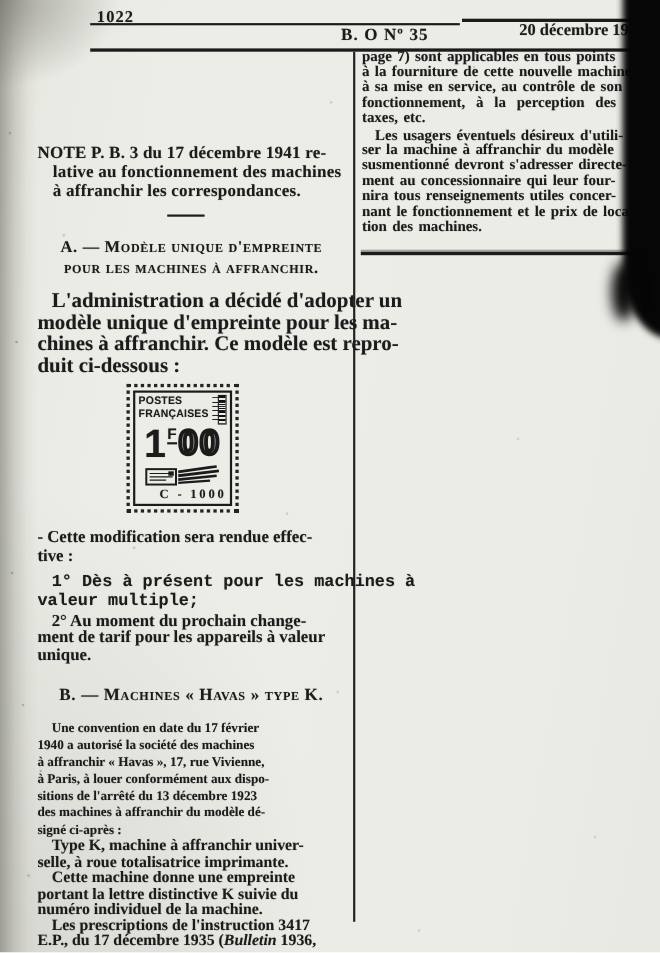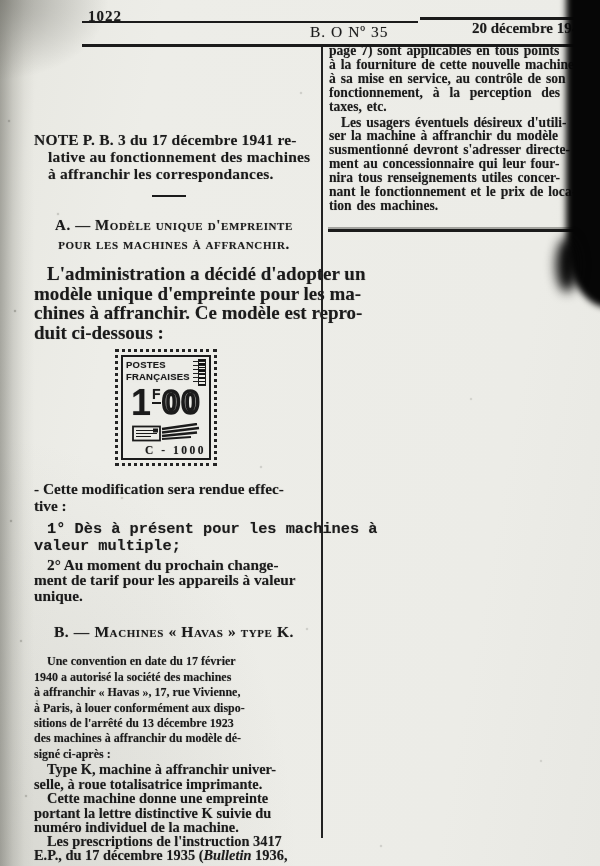--- a/index.html
+++ b/index.html
@@ -32,21 +32,21 @@
       25px 795px 1px rgba(70,70,62,.4), 306px 628px 1px rgba(80,80,72,.3),
       470px 398px 1px rgba(85,85,77,.25), 540px 760px 1px rgba(85,85,77,.25),
       380px 845px 1px rgba(85,85,77,.3); }
 
   
   .rule{ position:absolute; background:#1b1b1b; }
   .r-top-a{ left:82px; top:21px; width:336px; height:2px; }
   .r-top-b{ left:420px; top:17px; width:180px; height:2.5px; }
   .r-bottom{ left:82px; top:44px; width:518px; height:2.5px; }
   .page-num{ position:absolute; left:88px; top:8px; font-size:15px; font-weight:bold; letter-spacing:1px; }
-  .bo-num{ position:absolute; left:310px; top:23px; font-size:15.5px; font-weight:normal; letter-spacing:1px; }
+  .bo-num{ position:absolute; left:310px; top:23px; font-size:15.5px; font-weight:bold; letter-spacing:1px; }
   .issue-date{ position:absolute; left:472px; top:20px; font-size:15px; font-weight:bold; white-space:nowrap; }
 
   .divider{ position:absolute; left:321px; top:47px; width:2px; height:791px; background:#222; }
 
   
   .col-left{ position:absolute; left:34px; top:131px; width:280px; }
   .col-right{ position:absolute; left:329px; top:44px; width:272px; height:184px; overflow:hidden;
     font-size:13.6px; line-height:13.9px; font-weight:bold; word-spacing:1.5px; }
   .r-article-end{ left:328px; top:229px; width:260px; height:3px; box-shadow:0 -2px 0 rgba(90,90,85,.5); }
 

